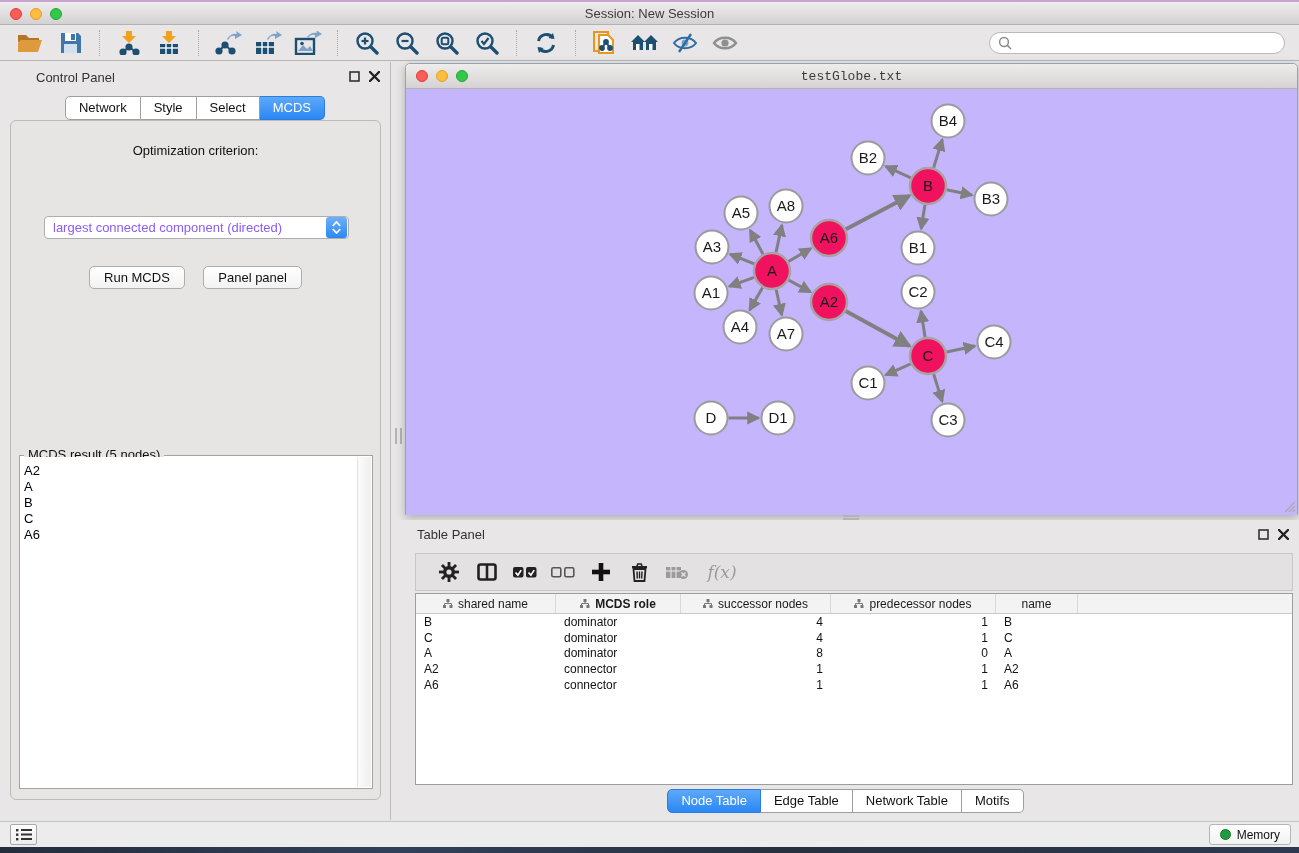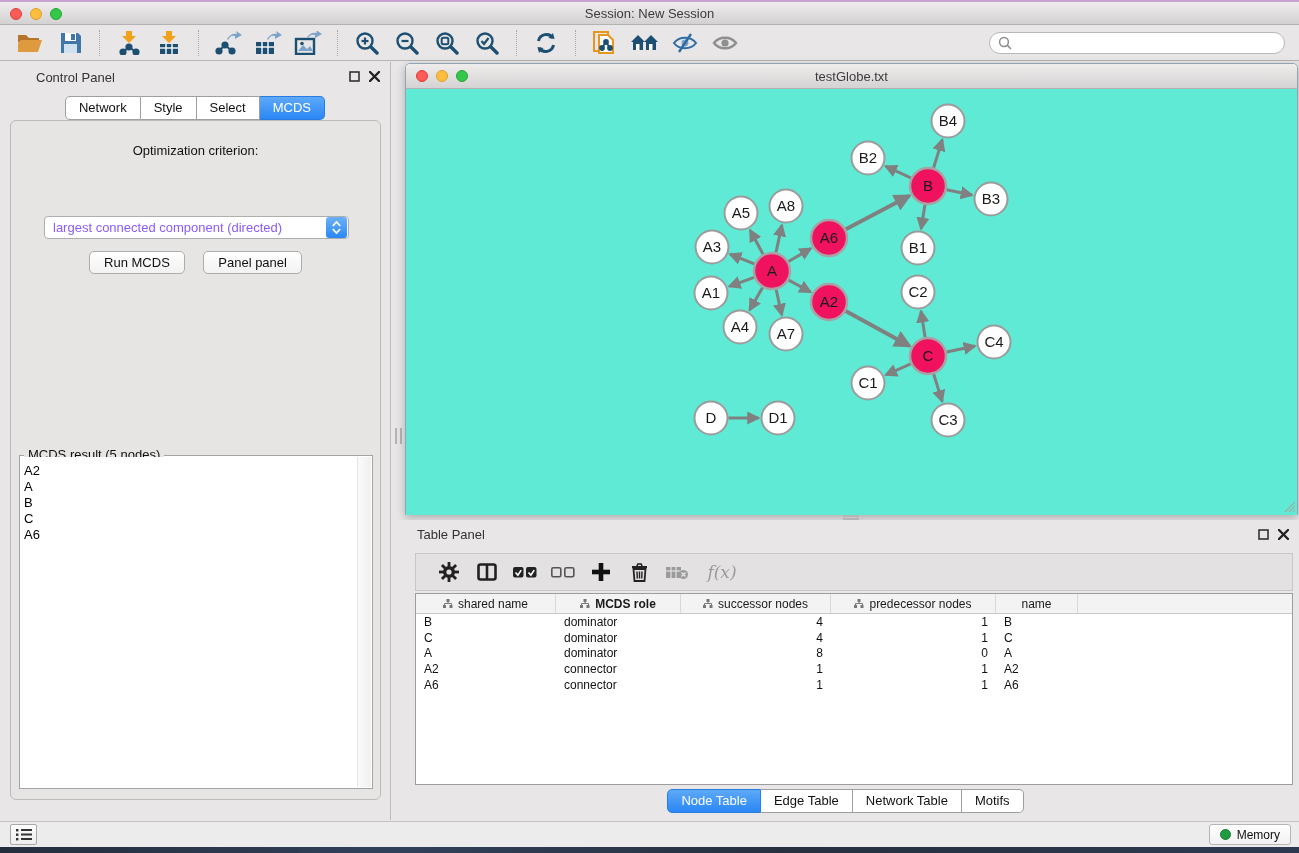--- a/index.html
+++ b/index.html
@@ -42,21 +42,21 @@
   .opt-label { margin-top:22px; text-align:center; font-size:13px; color:#111; }
   .dropdown { position:absolute; left:33px; top:95px; width:305px; height:23px; background:#fff;
     border:1px solid #aeaeae; border-radius:4px; display:flex; align-items:center; }
   .dropdown .ddtext { flex:1; font-size:13px; color:#8b5cf6; padding-left:8px; white-space:nowrap; overflow:hidden; }
   .dropdown .stepper { width:21px; height:21px; border-radius:3px; margin-right:1px;
     background:linear-gradient(#6cb0fa,#2a88f5); display:flex; flex-direction:column;
     align-items:center; justify-content:center; gap:1px; }
   .btn { background:linear-gradient(#ffffff,#f2f2f2); border:1px solid #adadad; border-radius:5px;
     font-size:13px; color:#111; padding:3px 14px; font-family:"Liberation Sans",sans-serif; }
   .btn-row { position:absolute; left:0; width:100%; top:129px; text-align:center; }
-  .btn-row .btn { margin:1px 7px; }
+  .btn-row .btn { margin:16px 7px; }
   .groupbox { position:absolute; left:8px; top:334px; width:354px; height:334px;
     border:1px solid #a3a3a3; background:#fff; }
   .groupbox .glabel { position:absolute; left:4px; top:-9px; background:#e7e4e4;
     padding:0 4px; font-size:13px; color:#111; }
   .mcds-list { position:absolute; inset:1px 15px 1px 1px; background:#fff; padding:6px 3px;
     font-size:13px; color:#000; overflow:hidden; }
   .mcds-list div { line-height:16px; }
   .mcds-scroll { position:absolute; top:1px; right:1px; width:14px; bottom:1px;
     background:linear-gradient(90deg,#fbfbfb,#efefef); border-left:1px solid #e3e3e3; }
 
@@ -64,24 +64,24 @@
   .vgrip { position:absolute; left:395px; top:428px; width:7px; height:16px;
     border-left:2px solid #b5b3b3; border-right:2px solid #b5b3b3; }
   .hgrip { position:absolute; left:843px; top:515px; width:16px; height:5px;
     border-top:2px solid #b5b3b3; border-bottom:2px solid #b5b3b3; }
 
   
   .net-window { position:absolute; left:405px; top:63px; width:893px; height:452px;
     background:#fff; border:1px solid #93a5b5; border-radius:5px 5px 0 0;
     box-shadow:0 3px 10px rgba(0,0,0,.25); }
   .net-titlebar { height:25px; background:linear-gradient(#efedec,#d4d2d2);
-    border-bottom:1px solid #b3b1b1; border-radius:5px 5px 0 0; position:relative; }
+    border-bottom:1px solid #b3b1b1; border-radius:5px 5px 0 0; position:relative;font-family:Liberation Mono, monospace; }
   .net-titlebar .title { position:absolute; left:0; right:0; top:5px; text-align:center;
     font-size:13px; color:#3c3c3c; }
-  .net-canvas { position:absolute; left:0; top:25px; width:891px; height:426px; background:#5eead4; }
+  .net-canvas { position:absolute; left:0; top:25px; width:891px; height:426px; background:#c4b5fd; }
   .resize-grip { position:absolute; right:2px; bottom:2px; width:13px; height:13px; }
 
   
   .table-panel { position:absolute; left:392px; top:520px; width:907px; height:300px; background:#e8e6e6; }
   .tp-head { position:relative; height:30px; }
   .tp-head .ptitle { position:absolute; left:25px; top:7px; font-size:13px; color:#333; }
   .tp-toolbar { position:absolute; left:23px; top:33px; width:878px; height:38px;
     background:#e3e1e1; border:1px solid #c8c6c6; display:flex; align-items:center; padding:0 14px; gap:0; }
   .tp-tbtn { width:38px; height:30px; display:flex; align-items:center; justify-content:center; }
   .fx { font-family:"DejaVu Serif", serif; font-style:italic; font-size:17px; color:#9a9a9a; }

